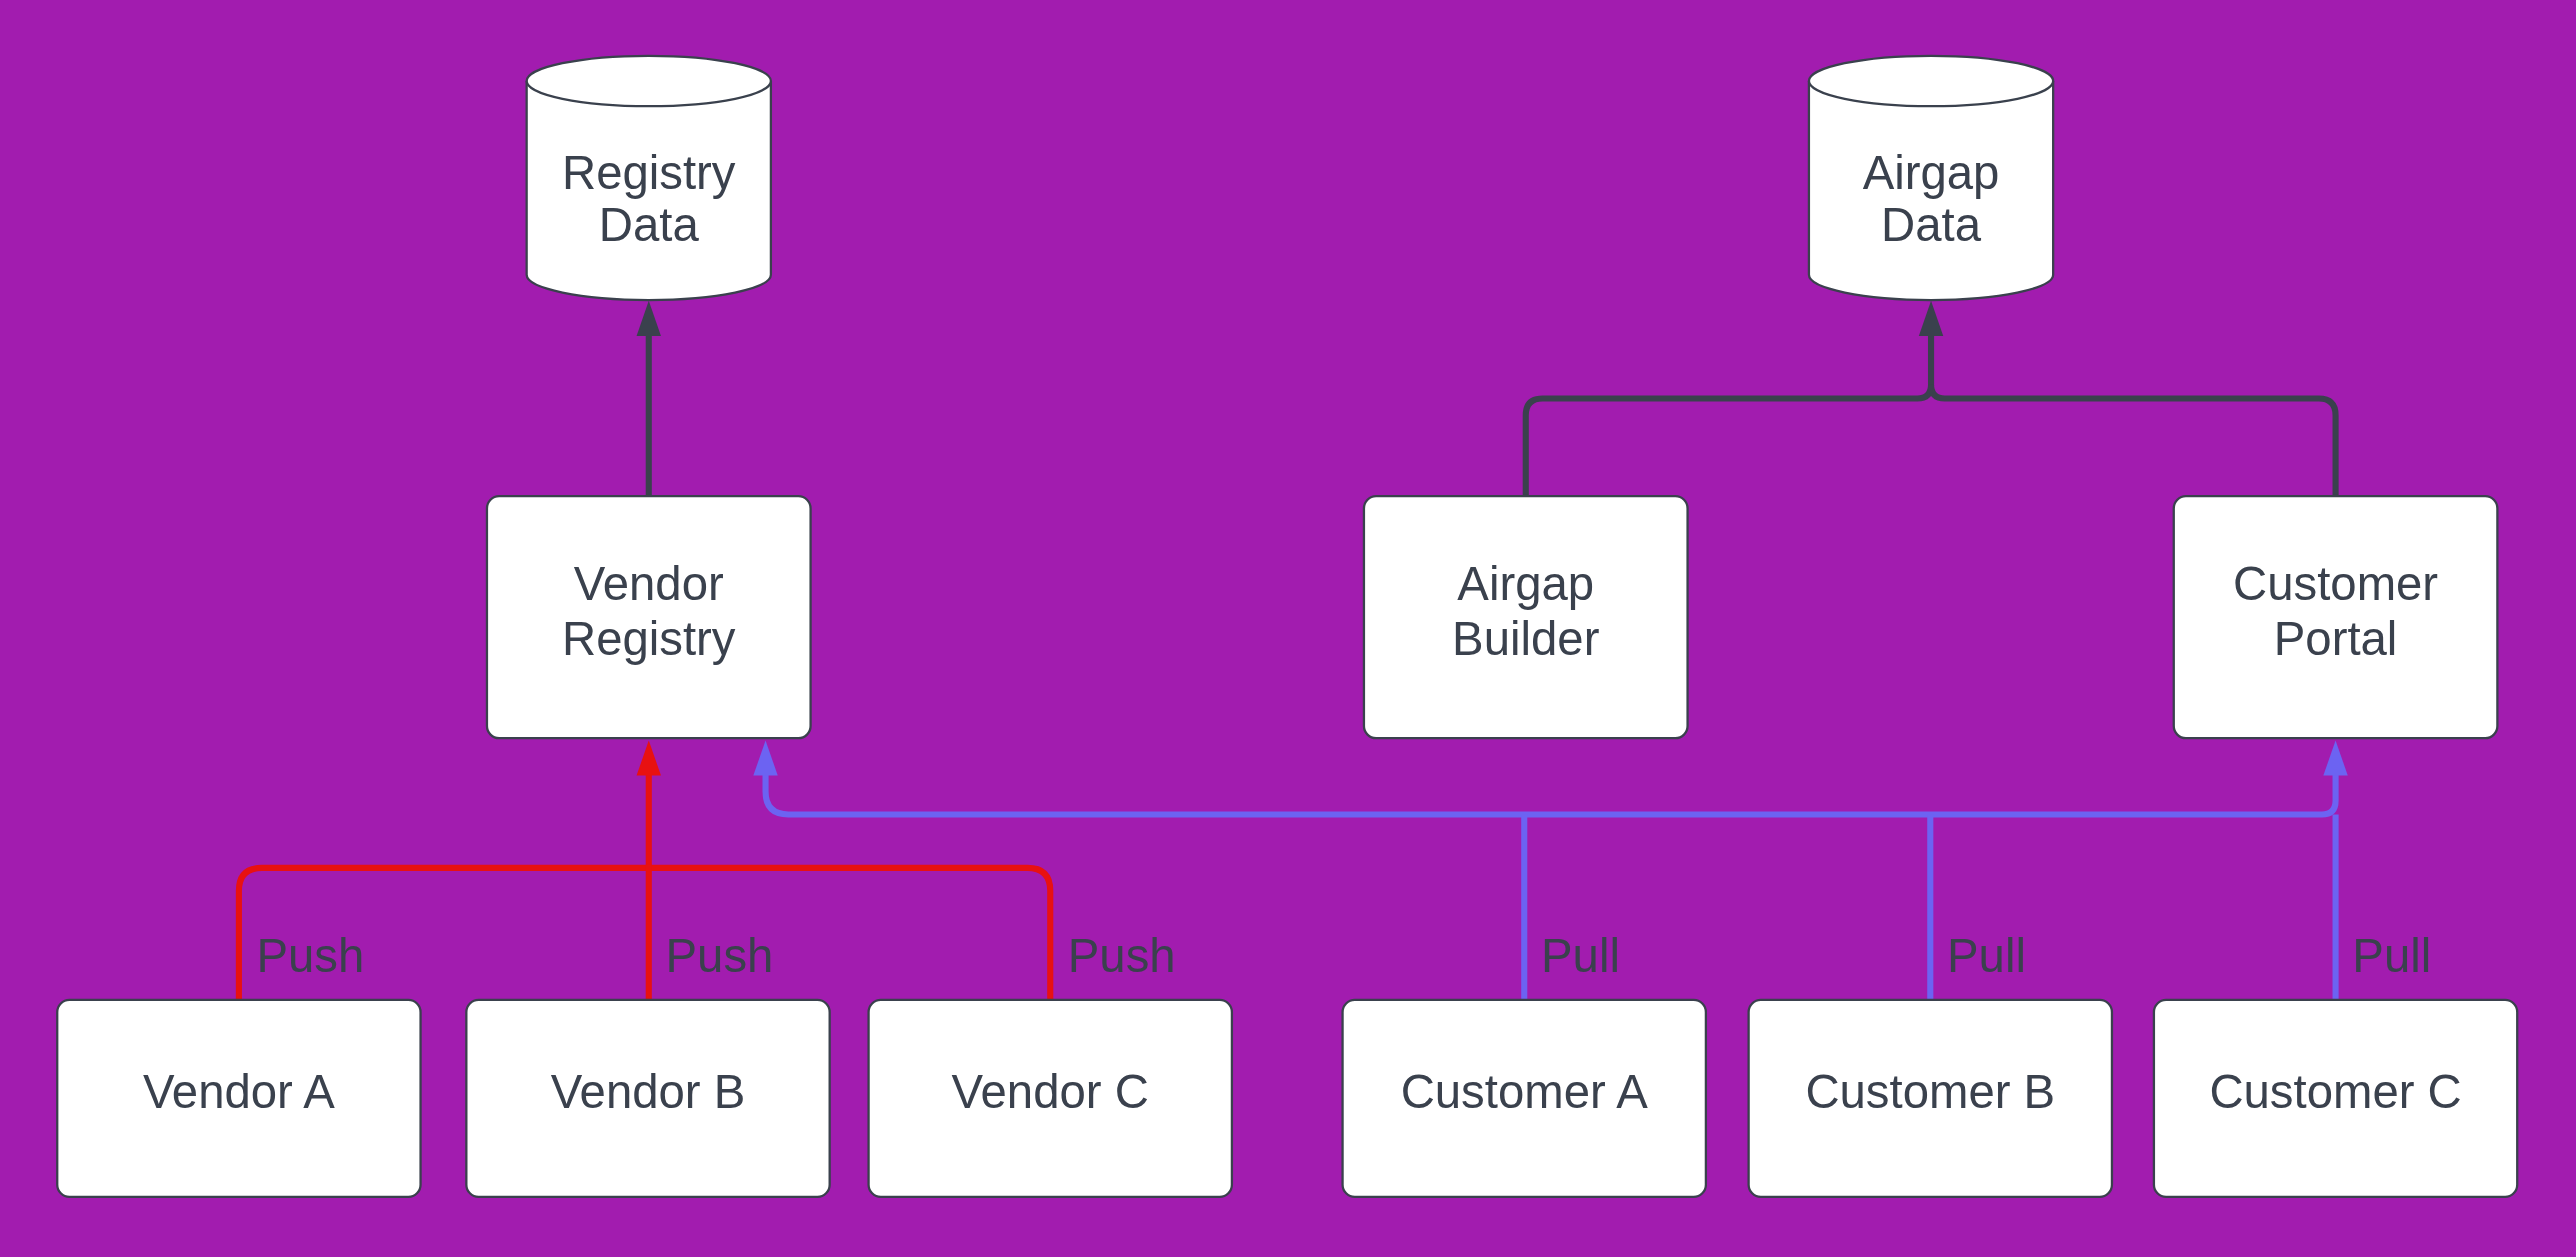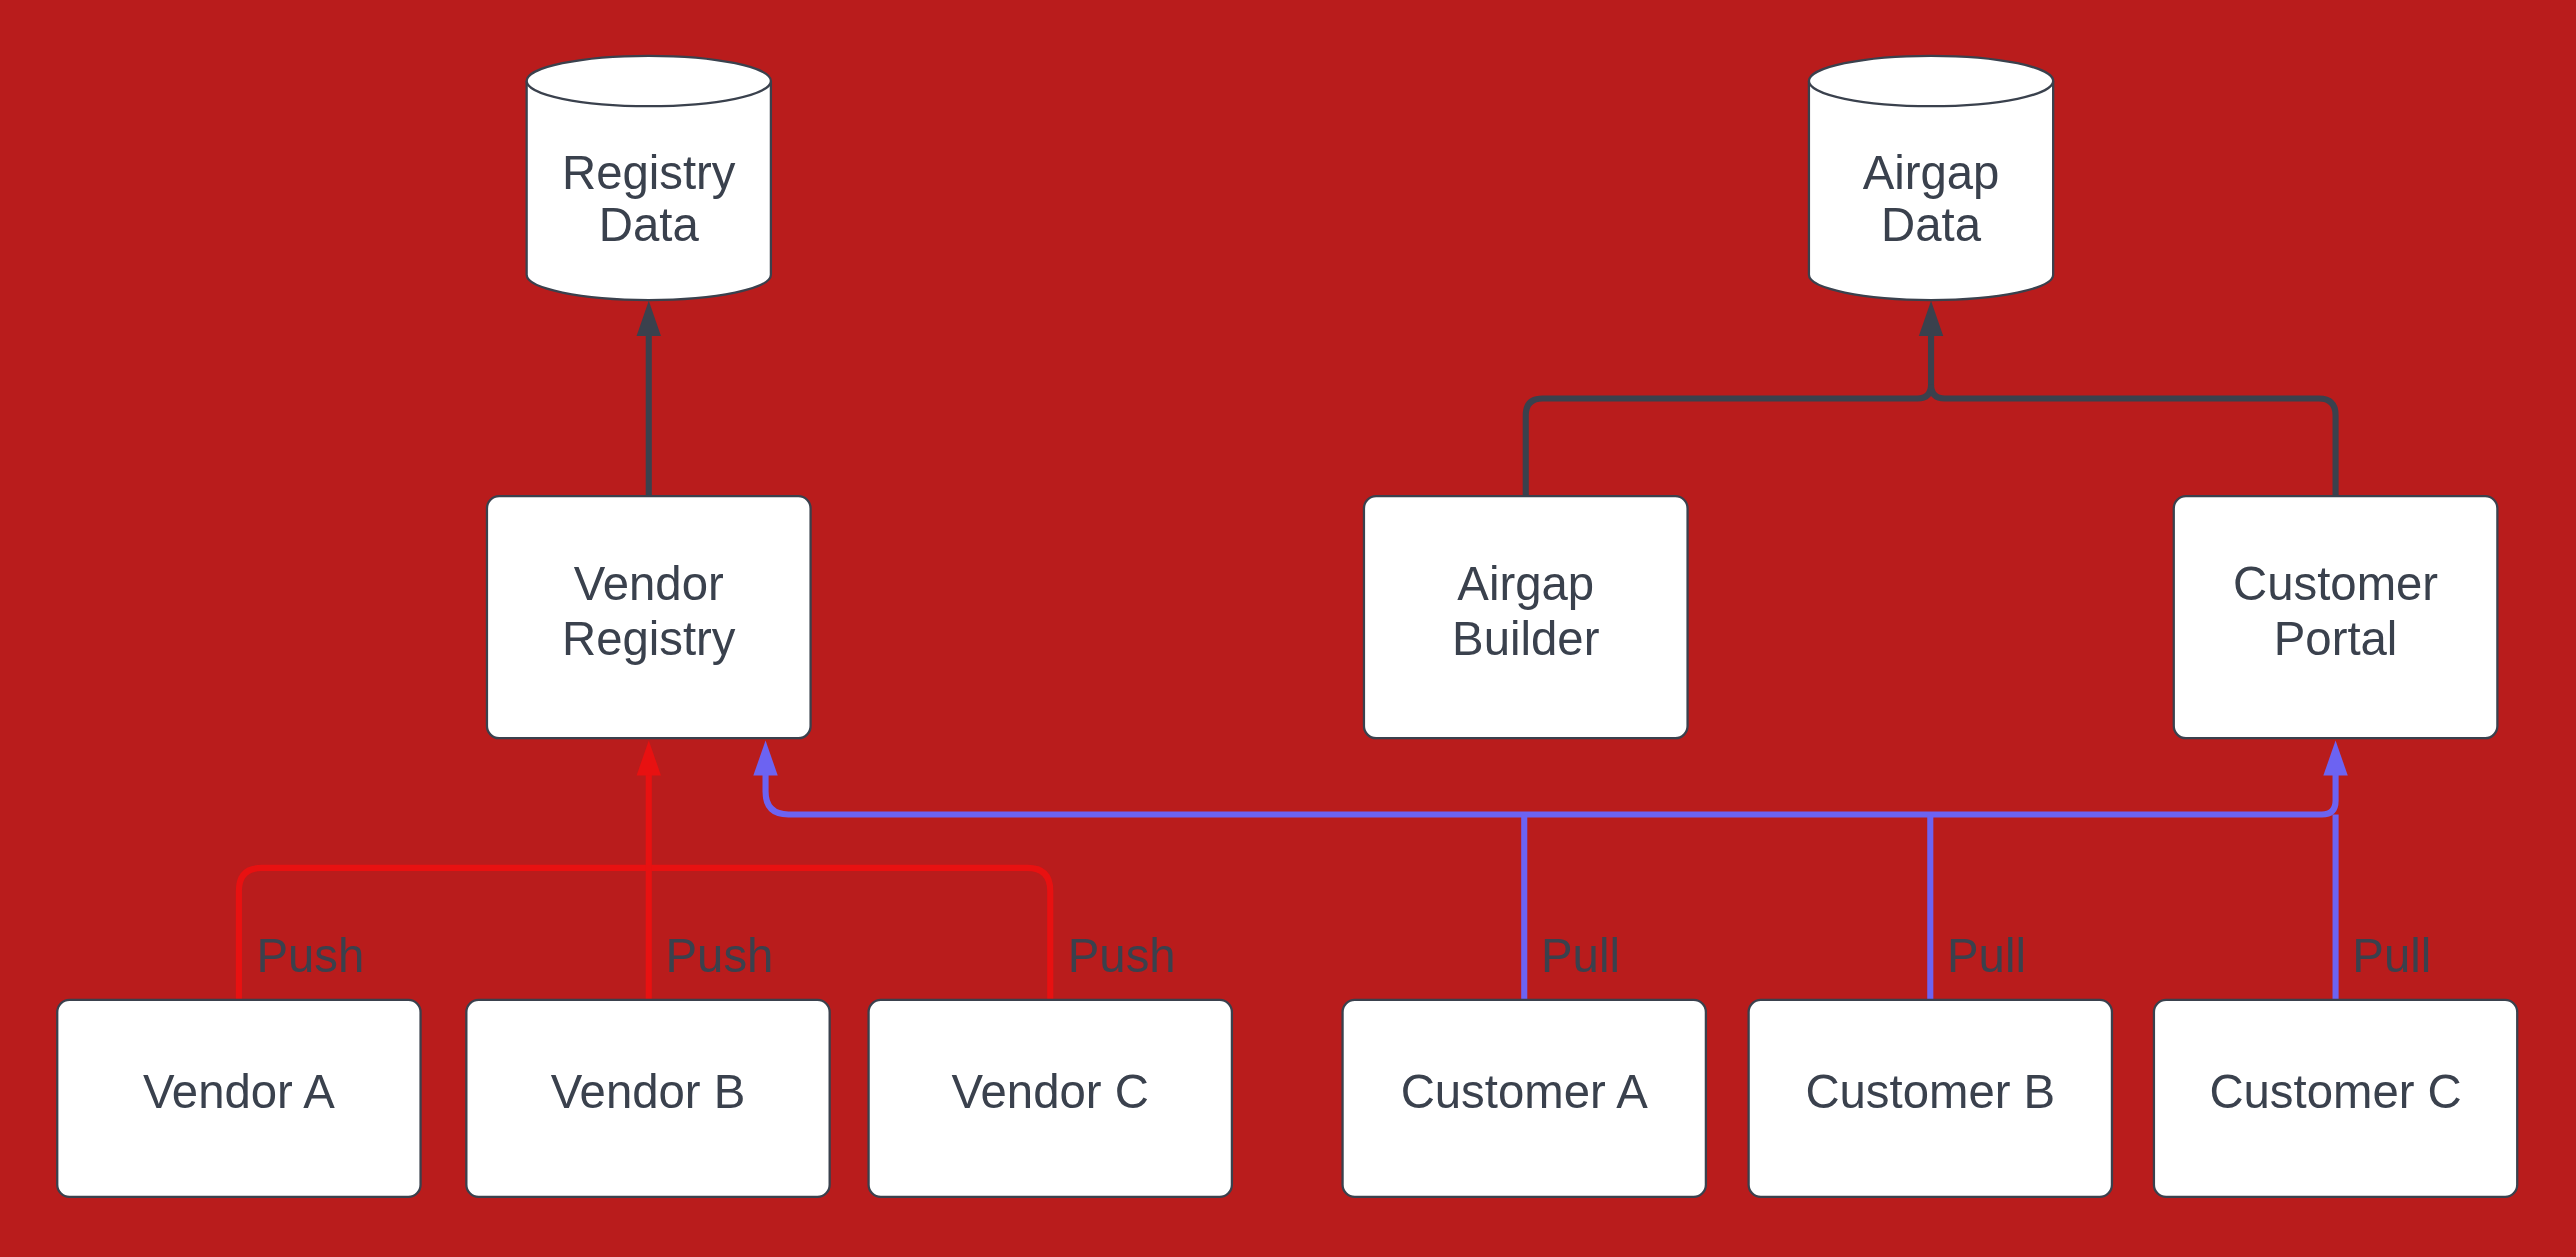--- a/index.html
+++ b/index.html
@@ -3,21 +3,21 @@
 <meta charset="utf-8">
 <style>
   html, body {
     margin: 0;
     padding: 0;
     background: #ffffff;
   }
   .canvas-wrap {
     width: 2576px;
     height: 1258px;
-    background: #b91c1c;
+    background: #a21caf;
     position: relative;
     overflow: hidden;
   }
   svg text {
     font-family: "Liberation Sans", "DejaVu Sans", sans-serif;
     font-size: 62px;
   }
   svg .edge {
     fill: none;
     stroke-width: 8;

